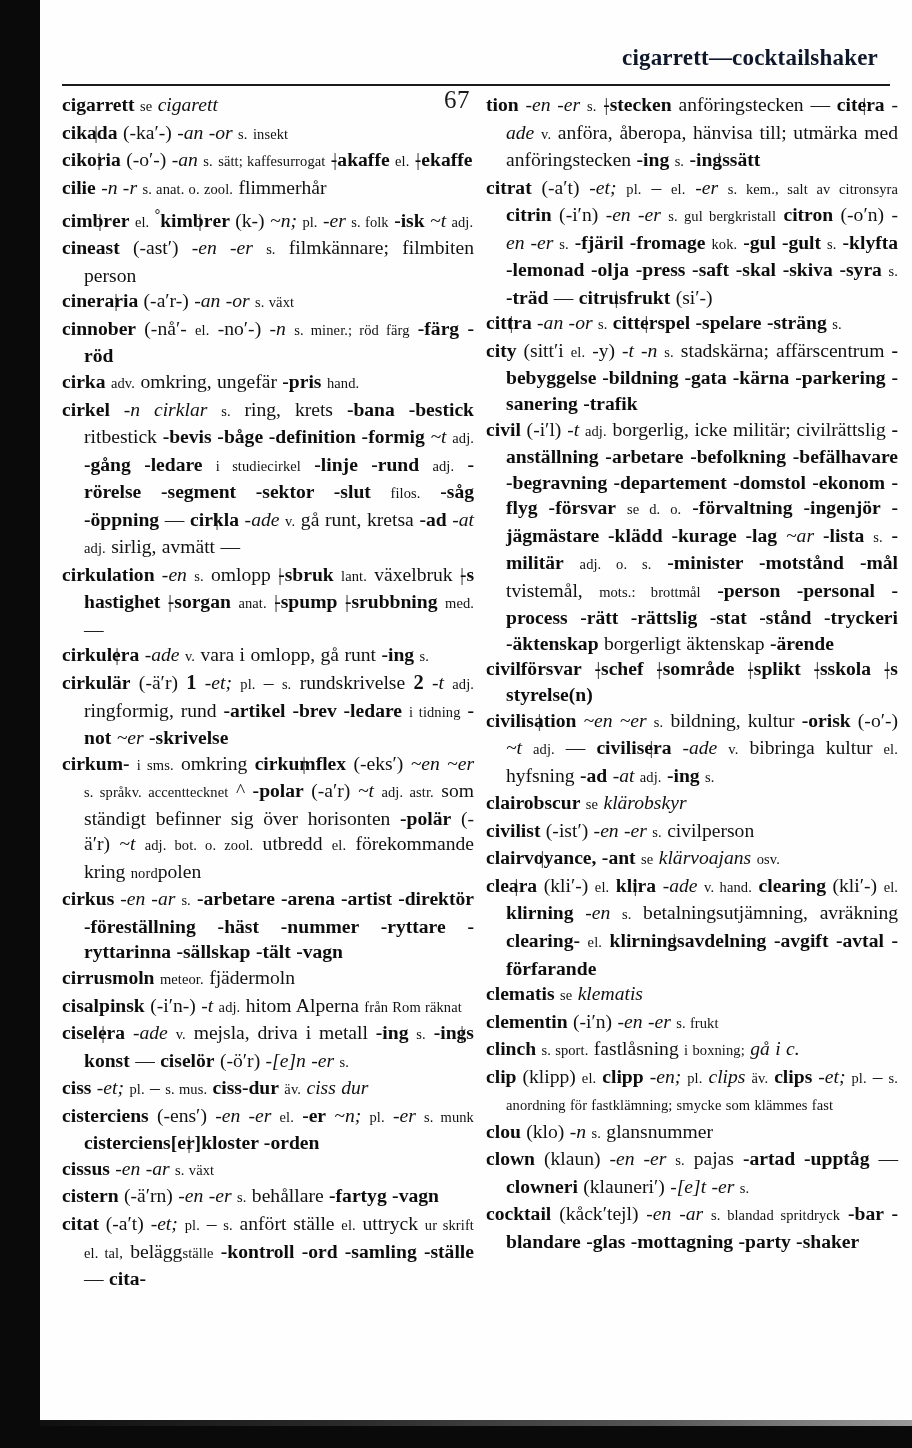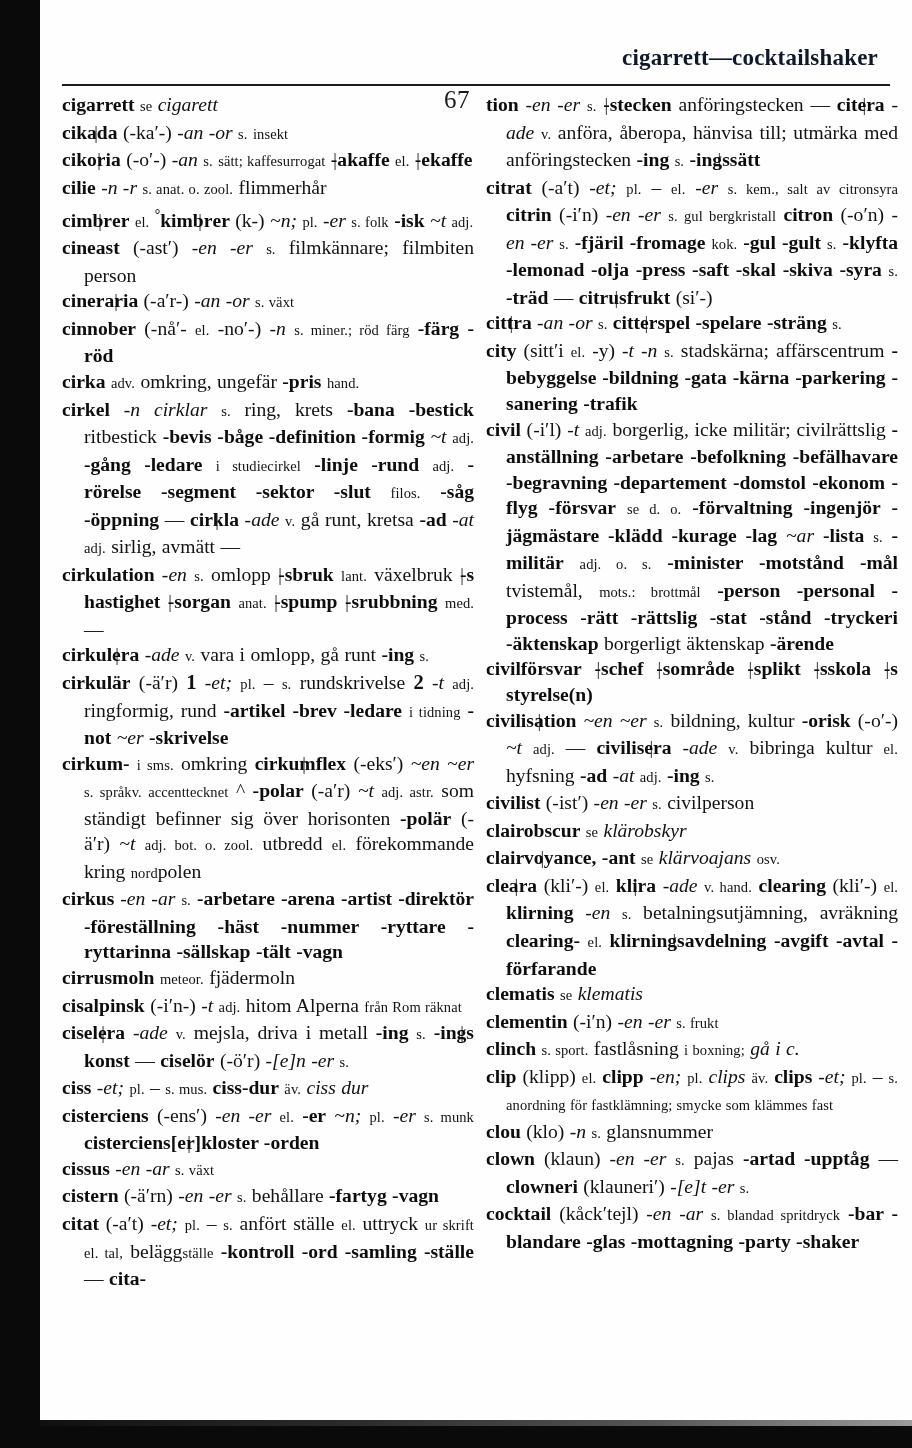--- a/index.html
+++ b/index.html
@@ -217,23 +217,23 @@
         <p class="entry"><span class="hw">cittr<span class="bar">|</span>a</span> <span class="it">-an -or</span> <span class="sm">s.</span> <span class="hw">citter<span class="bar">|</span>spel</span> <span class="sub">-spelare -sträng</span> <span class="sm">s.</span></p>
 
         <p class="entry"><span class="hw">city</span> <span class="pr">(sitt′i</span> <span class="sm">el.</span> <span class="pr">-y)</span> <span class="it">-t -n</span> <span class="sm">s.</span> <span class="rom">stadskärna; affärscentrum</span> <span class="sub">-bebyggelse -bildning -gata -kärna -parkering -sanering -trafik</span></p>
 
         <p class="entry"><span class="hw">civil</span> <span class="pr">(-i′l)</span> <span class="it">-t</span> <span class="sm">adj.</span> <span class="rom">borgerlig, icke militär; civilrättslig</span> <span class="sub">-anställning -arbetare -befolkning -befälhavare -begravning -departement -domstol -ekonom -flyg -försvar</span> <span class="sm">se d. o.</span> <span class="sub">-förvaltning -ingenjör -jägmästare -klädd -kurage -lag</span> <span class="it">~ar</span> <span class="sub">-lista</span> <span class="sm">s.</span> <span class="sub">-militär</span> <span class="sm">adj. o. s.</span> <span class="sub">-minister -motstånd -mål</span> <span class="rom">tvistemål,</span> <span class="sm">mots.: brottmål</span> <span class="sub">-person -personal -process -rätt -rättslig -stat -stånd -tryckeri -äktenskap</span> <span class="rom">borgerligt äktenskap</span> <span class="sub">-ärende</span></p>
 
         <p class="entry"><span class="hw">civilförsvar</span> <span class="sub">-s<span class="bar">|</span>chef -s<span class="bar">|</span>område -s<span class="bar">|</span>plikt -s<span class="bar">|</span>skola -s<span class="bar">|</span>styrelse(n)</span></p>
 
         <p class="entry"><span class="hw">civilisat<span class="bar">|</span>ion</span> <span class="it">~en ~er</span> <span class="sm">s.</span> <span class="rom">bildning, kultur</span> <span class="sub">-orisk</span> <span class="pr">(-o′-)</span> <span class="it">~t</span> <span class="sm">adj.</span> <span class="rom">—</span> <span class="hw">civiliser<span class="bar">|</span>a</span> <span class="it">-ade</span> <span class="sm">v.</span> <span class="rom">bibringa kultur</span> <span class="sm">el.</span> <span class="rom">hyfsning</span> <span class="sub">-ad</span> <span class="it">-at</span> <span class="sm">adj.</span> <span class="sub">-ing</span> <span class="sm">s.</span></p>
 
+        <p class="entry"><span class="hw">clairobscur</span> <span class="sm">se</span> <span class="it">klärobskyr</span></p>
+
         <p class="entry"><span class="hw">civilist</span> <span class="pr">(-ist′)</span> <span class="it">-en -er</span> <span class="sm">s.</span> <span class="rom">civilperson</span></p>
-
-        <p class="entry"><span class="hw">clairobscur</span> <span class="sm">se</span> <span class="it">klärobskyr</span></p>
 
         <p class="entry"><span class="hw">clairvoy<span class="bar">|</span>ance, -ant</span> <span class="sm">se</span> <span class="it">klärvoajans</span> <span class="sm">osv.</span></p>
 
         <p class="entry"><span class="hw">clear<span class="bar">|</span>a</span> <span class="pr">(kli′-)</span> <span class="sm">el.</span> <span class="hw">klir<span class="bar">|</span>a</span> <span class="it">-ade</span> <span class="sm">v. hand.</span> <span class="hw">clearing</span> <span class="pr">(kli′-)</span> <span class="sm">el.</span> <span class="hw">klirning</span> <span class="it">-en</span> <span class="sm">s.</span> <span class="rom">betalningsutjämning, avräkning</span> <span class="hw">clearing-</span> <span class="sm">el.</span> <span class="hw">klirnings<span class="bar">|</span>avdelning</span> <span class="sub">-avgift -avtal -förfarande</span></p>
 
         <p class="entry"><span class="hw">clematis</span> <span class="sm">se</span> <span class="it">klematis</span></p>
 
         <p class="entry"><span class="hw">clementin</span> <span class="pr">(-i′n)</span> <span class="it">-en -er</span> <span class="sm">s. frukt</span></p>
 
         <p class="entry"><span class="hw">clinch</span> <span class="sm">s. sport.</span> <span class="rom">fastlåsning</span> <span class="sm">i boxning;</span> <span class="it">gå i c.</span></p>

